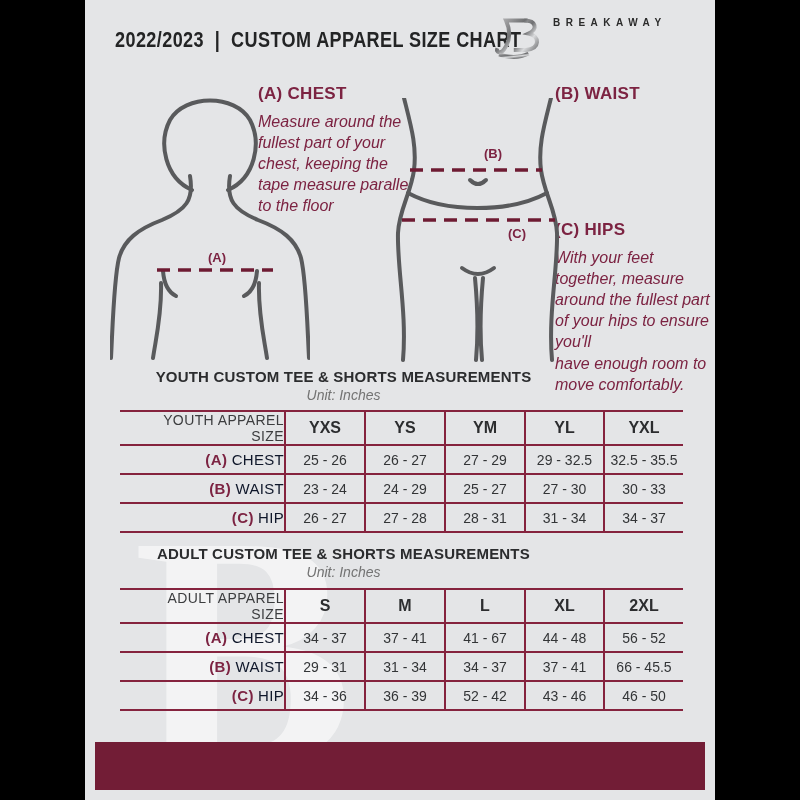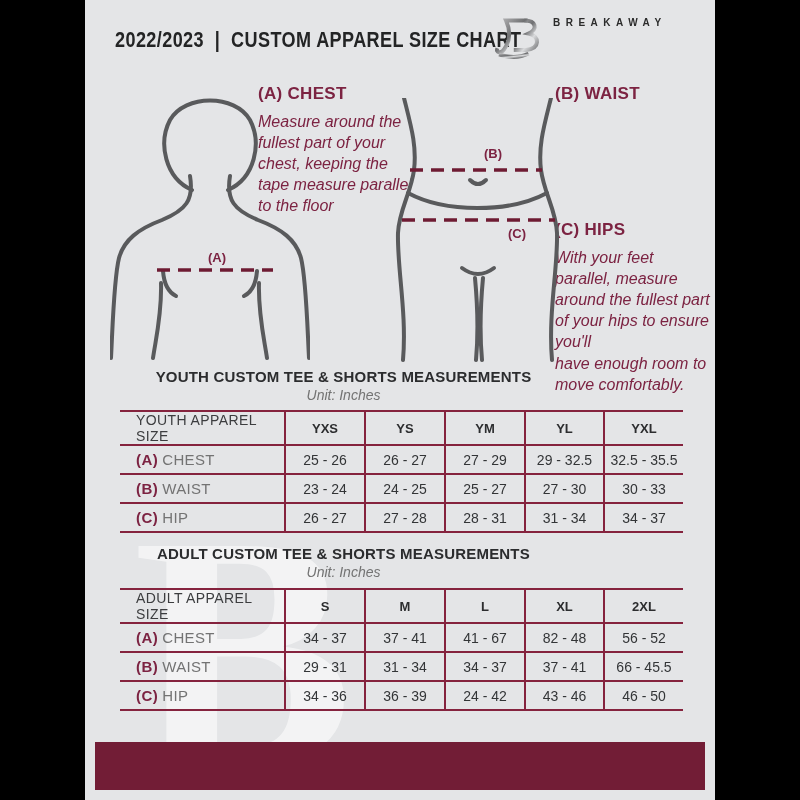--- a/index.html
+++ b/index.html
@@ -39,24 +39,24 @@
   .tbl-block{left:0;width:517px;text-align:center;z-index:2;}
   .tbl-title{font-size:15px;font-weight:bold;color:#2b2c2e;letter-spacing:.2px;}
   .tbl-unit{font-size:14px;font-style:italic;color:#737373;margin-top:2px;}
   table{border-collapse:collapse;table-layout:fixed;width:563px;position:absolute;left:35px;z-index:2;}
   thead tr{height:33px;}
   tbody tr{height:29px;}
   th,td{font-weight:normal;vertical-align:middle;}
   thead th{border-top:2px solid var(--line);border-bottom:2px solid var(--line);}
   tbody td{border-bottom:2px solid var(--line);}
   th + th, td + td{border-left:2px solid var(--line);}
-  .lbl-cell{text-align:left;padding-left:16px;font-size:14px;color:#3c3d3f;letter-spacing:.4px;}
-  .size-code{font-size:13px;font-weight:bold;color:#2c2d2f;text-align:center;}
+  .lbl-cell{text-align:right;padding-left:16px;font-size:14px;color:#3c3d3f;letter-spacing:.4px;}
+  .size-code{font-size:16px;font-weight:bold;color:#2c2d2f;text-align:center;}
   .row-letter{font-weight:bold;color:var(--maroon-text);font-size:15px;}
-  .row-label{color:#737373;font-size:15px;letter-spacing:.3px;}
+  .row-label{color:#0f172a;font-size:15px;letter-spacing:.3px;}
   .val{font-size:14px;color:var(--cell);text-align:center;margin-top:40px;}
 
   
   .footer-bar{left:10px;top:742px;width:610px;height:48px;background:var(--maroon);z-index:3;}
 
   svg{display:block;}
 </style>
 </head>
 <body>
 
@@ -126,21 +126,21 @@
 chest, keeping the
 tape measure parallel
 to the floor</div>
     </div>
     <div class="abs sec-b">
       <div class="sec-head">(B) WAIST</div>
     </div>
     <div class="abs sec-c">
       <div class="sec-head">(C) HIPS</div>
       <div class="sec-body">With your feet
-parallel, measure
+together, measure
 around the fullest part
 of your hips to ensure
 you'll
 have enough room to
 move comfortably.</div>
     </div>
 
     <div class="abs tbl-block" style="top:368px;">
       <div class="tbl-title">YOUTH CUSTOM TEE &amp; SHORTS MEASUREMENTS</div>
       <div class="tbl-unit">Unit: Inches</div>
@@ -169,21 +169,21 @@
           <td class="lbl-cell"><span class="row-letter">(A)</span> <span class="row-label">CHEST</span></td>
           <td class="val">25 - 26</td>
           <td class="val">26 - 27</td>
           <td class="val">27 - 29</td>
           <td class="val">29 - 32.5</td>
           <td class="val">32.5 - 35.5</td>
         </tr>
         <tr>
           <td class="lbl-cell"><span class="row-letter">(B)</span> <span class="row-label">WAIST</span></td>
           <td class="val">23 - 24</td>
-          <td class="val">24 - 25</td>
+          <td class="val">24 - 29</td>
           <td class="val">25 - 27</td>
           <td class="val">27 - 30</td>
           <td class="val">30 - 33</td>
         </tr>
         <tr>
           <td class="lbl-cell"><span class="row-letter">(C)</span> <span class="row-label">HIP</span></td>
           <td class="val">26 - 27</td>
           <td class="val">27 - 28</td>
           <td class="val">28 - 31</td>
           <td class="val">31 - 34</td>
@@ -214,36 +214,36 @@
           <th class="size-code">XL</th>
           <th class="size-code">2XL</th>
         </tr>
       </thead>
       <tbody>
         <tr>
           <td class="lbl-cell"><span class="row-letter">(A)</span> <span class="row-label">CHEST</span></td>
           <td class="val">34 - 37</td>
           <td class="val">37 - 41</td>
           <td class="val">41 - 67</td>
-          <td class="val">82 - 48</td>
+          <td class="val">44 - 48</td>
           <td class="val">56 - 52</td>
         </tr>
         <tr>
           <td class="lbl-cell"><span class="row-letter">(B)</span> <span class="row-label">WAIST</span></td>
           <td class="val">29 - 31</td>
           <td class="val">31 - 34</td>
           <td class="val">34 - 37</td>
           <td class="val">37 - 41</td>
           <td class="val">66 - 45.5</td>
         </tr>
         <tr>
           <td class="lbl-cell"><span class="row-letter">(C)</span> <span class="row-label">HIP</span></td>
           <td class="val">34 - 36</td>
           <td class="val">36 - 39</td>
-          <td class="val">24 - 42</td>
+          <td class="val">52 - 42</td>
           <td class="val">43 - 46</td>
           <td class="val">46 - 50</td>
         </tr>
       </tbody>
     </table>
 
     <div class="abs footer-bar"></div>
 
   </div>
 </div>

